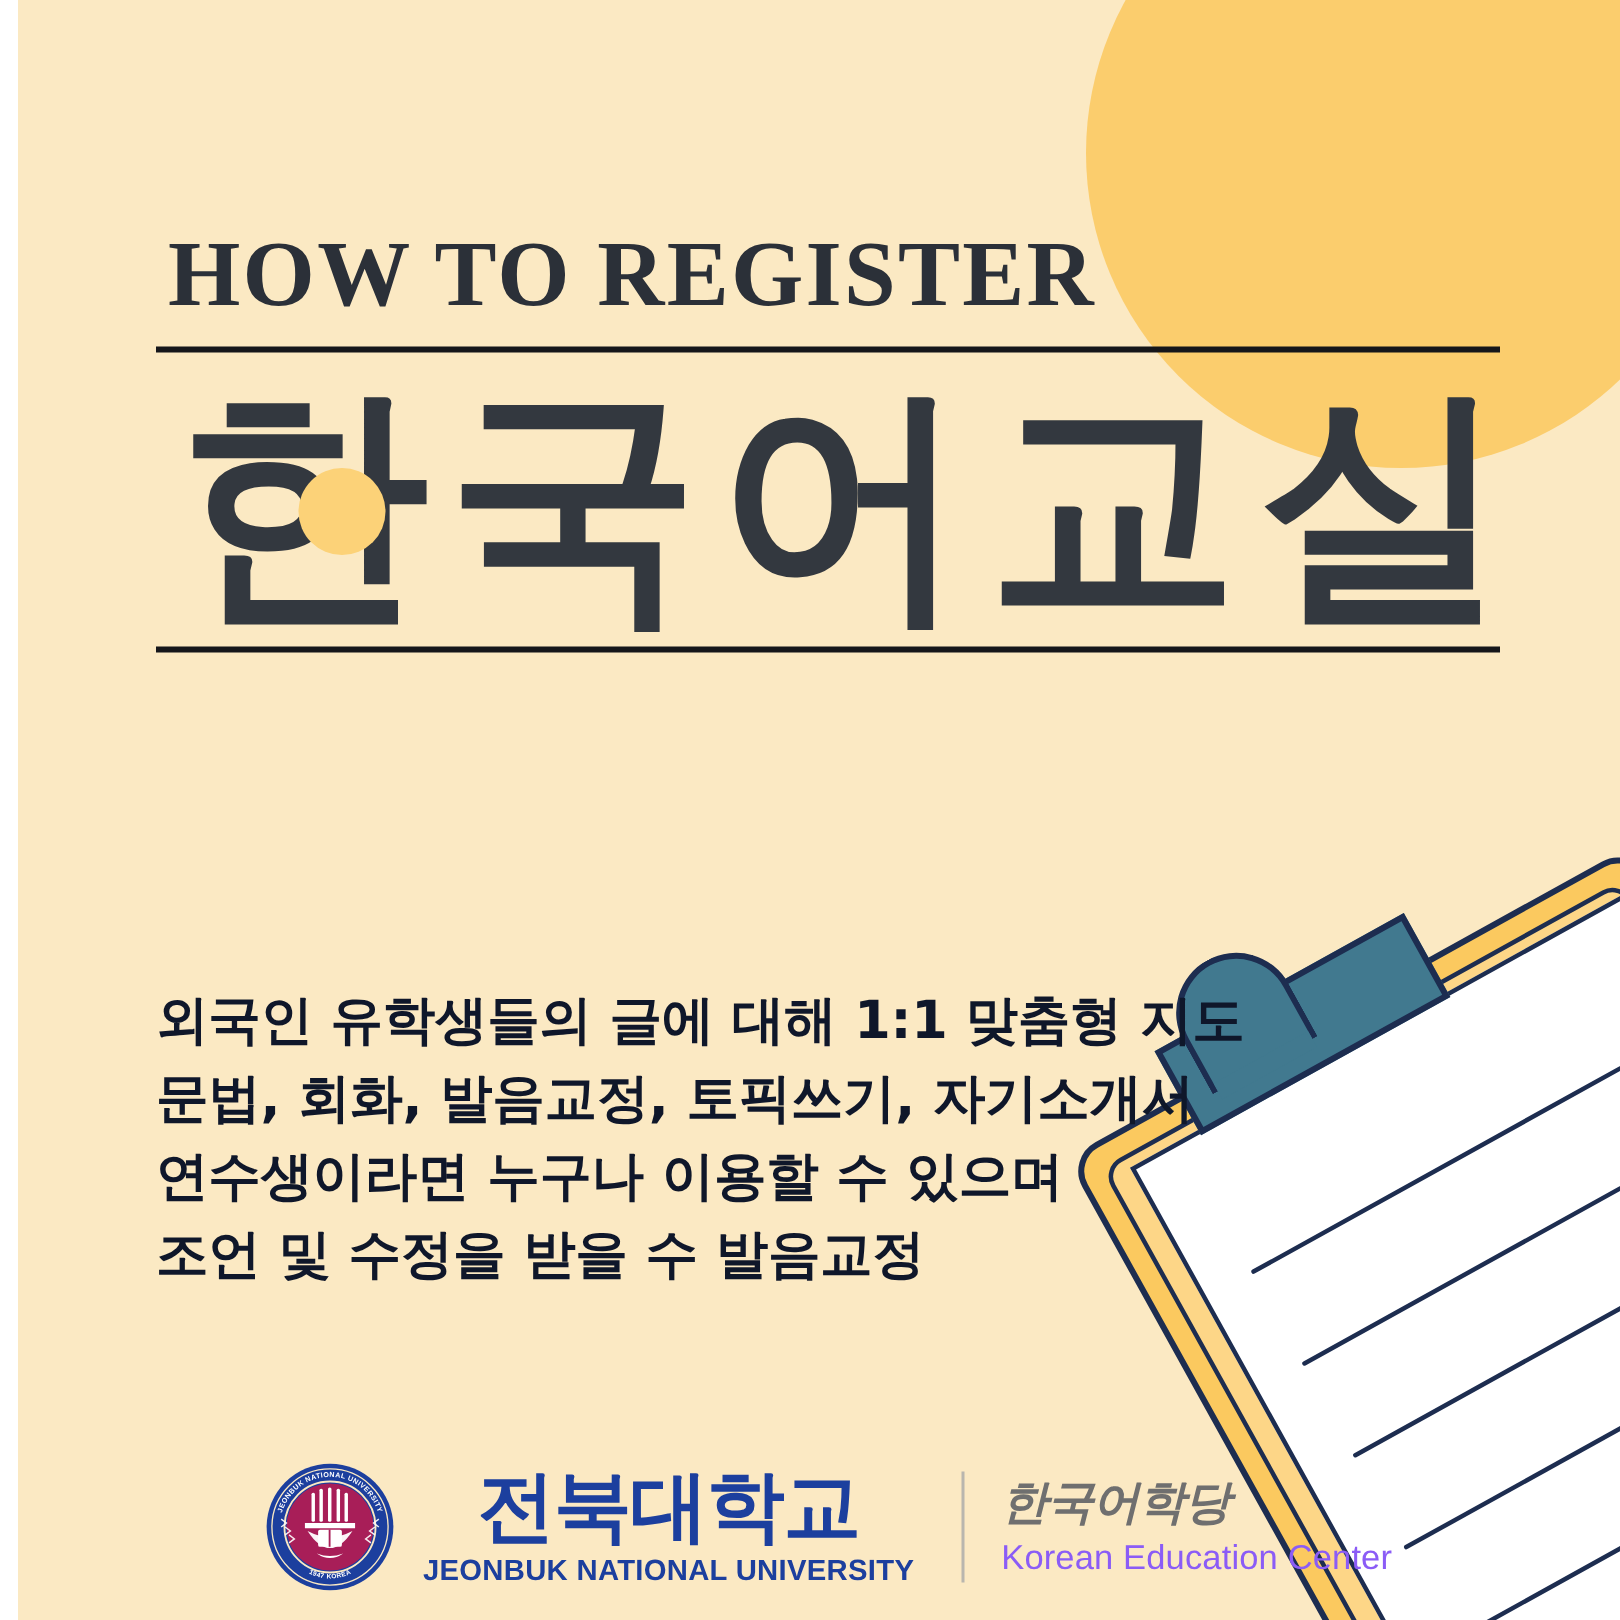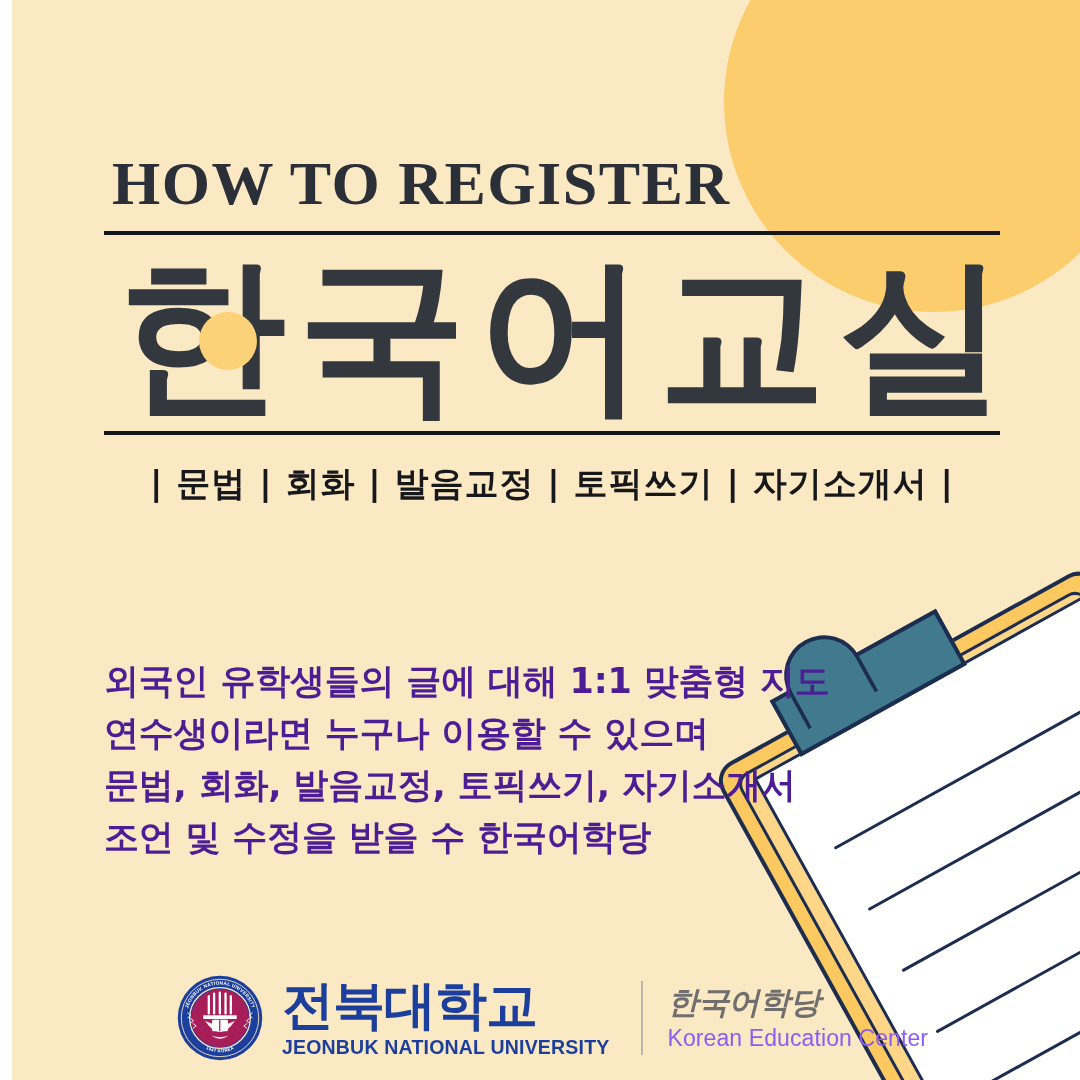--- a/index.html
+++ b/index.html
@@ -106,21 +106,21 @@
     z-index: 5;
   }
 
   .body-copy p {
     margin: 0;
     font-family: "DejaVu Sans", "Liberation Sans", sans-serif;
     font-weight: 700;
     font-size: 35px;
     line-height: 52px;
     letter-spacing: -0.2px;
-    color: #4c1d95;
+    color: #0f172a;
     white-space: nowrap;
   }
 
   
   .clipboard {
     position: absolute;
     left: 672px;
     top: 668px;
     width: 430px;
     height: 520px;
@@ -218,21 +218,21 @@
 
   .seal {
     width: 88px;
     height: 88px;
     flex: 0 0 auto;
   }
 
   .uni-block {
     display: flex;
     flex-direction: column;
-    align-items: flex-start;
+    align-items: center;
     line-height: 1;
   }
 
   .uni-ko {
     font-family: "DejaVu Sans", "Liberation Sans", sans-serif;
     font-weight: 700;
     font-size: 52px;
     letter-spacing: -1px;
     color: #1c3f9e;
   }
@@ -287,44 +287,43 @@
 <div id="poster">
 
   <div class="deco-circle-top"></div>
 
   <div class="header">
     <div class="deco-dot-h"></div>
     <h2 class="kicker">HOW TO REGISTER</h2>
     <div class="rule top"></div>
     <h1 class="title-ko">한국어교실</h1>
     <div class="rule bottom"></div>
-    <p class="subtitle">| 문법 | 회화 | 발음교정 | 토픽쓰기 | 자기소개서 |</p>
   </div>
 
   <div class="clipboard">
     <div class="cb-board">
       <div class="cb-board-inner-line"></div>
     </div>
     <div class="cb-paper">
       <div class="cb-paper-line" style="top:96px;  width:300px;"></div>
       <div class="cb-paper-line" style="top:166px; width:300px;"></div>
       <div class="cb-paper-line" style="top:236px; width:300px;"></div>
       <div class="cb-paper-line" style="top:306px; width:300px;"></div>
       <div class="cb-paper-line" style="top:376px; width:300px;"></div>
     </div>
     <div class="cb-clip">
       <div class="cb-clip-bump"></div>
     </div>
   </div>
 
   <div class="body-copy">
     <p>외국인 유학생들의 글에 대해 1:1 맞춤형 지도</p>
+    <p>문법, 회화, 발음교정, 토픽쓰기, 자기소개서</p>
     <p>연수생이라면 누구나 이용할 수 있으며</p>
-    <p>문법, 회화, 발음교정, 토픽쓰기, 자기소개서</p>
-    <p>조언 및 수정을 받을 수 한국어학당</p>
+    <p>조언 및 수정을 받을 수 발음교정</p>
   </div>
 
   <div class="footer">
 
     <svg class="seal" viewBox="0 0 100 100">
       <circle cx="50" cy="50" r="48" fill="#1c3f9e"></circle>
       <circle cx="50" cy="50" r="44" fill="none" stroke="#fbe9c3" stroke-width="1"></circle>
       <circle cx="50" cy="50" r="33" fill="#a81e58"></circle>
       <circle cx="50" cy="50" r="34.5" fill="none" stroke="#fbe9c3" stroke-width="1.4"></circle>
       <g fill="#ffffff">

